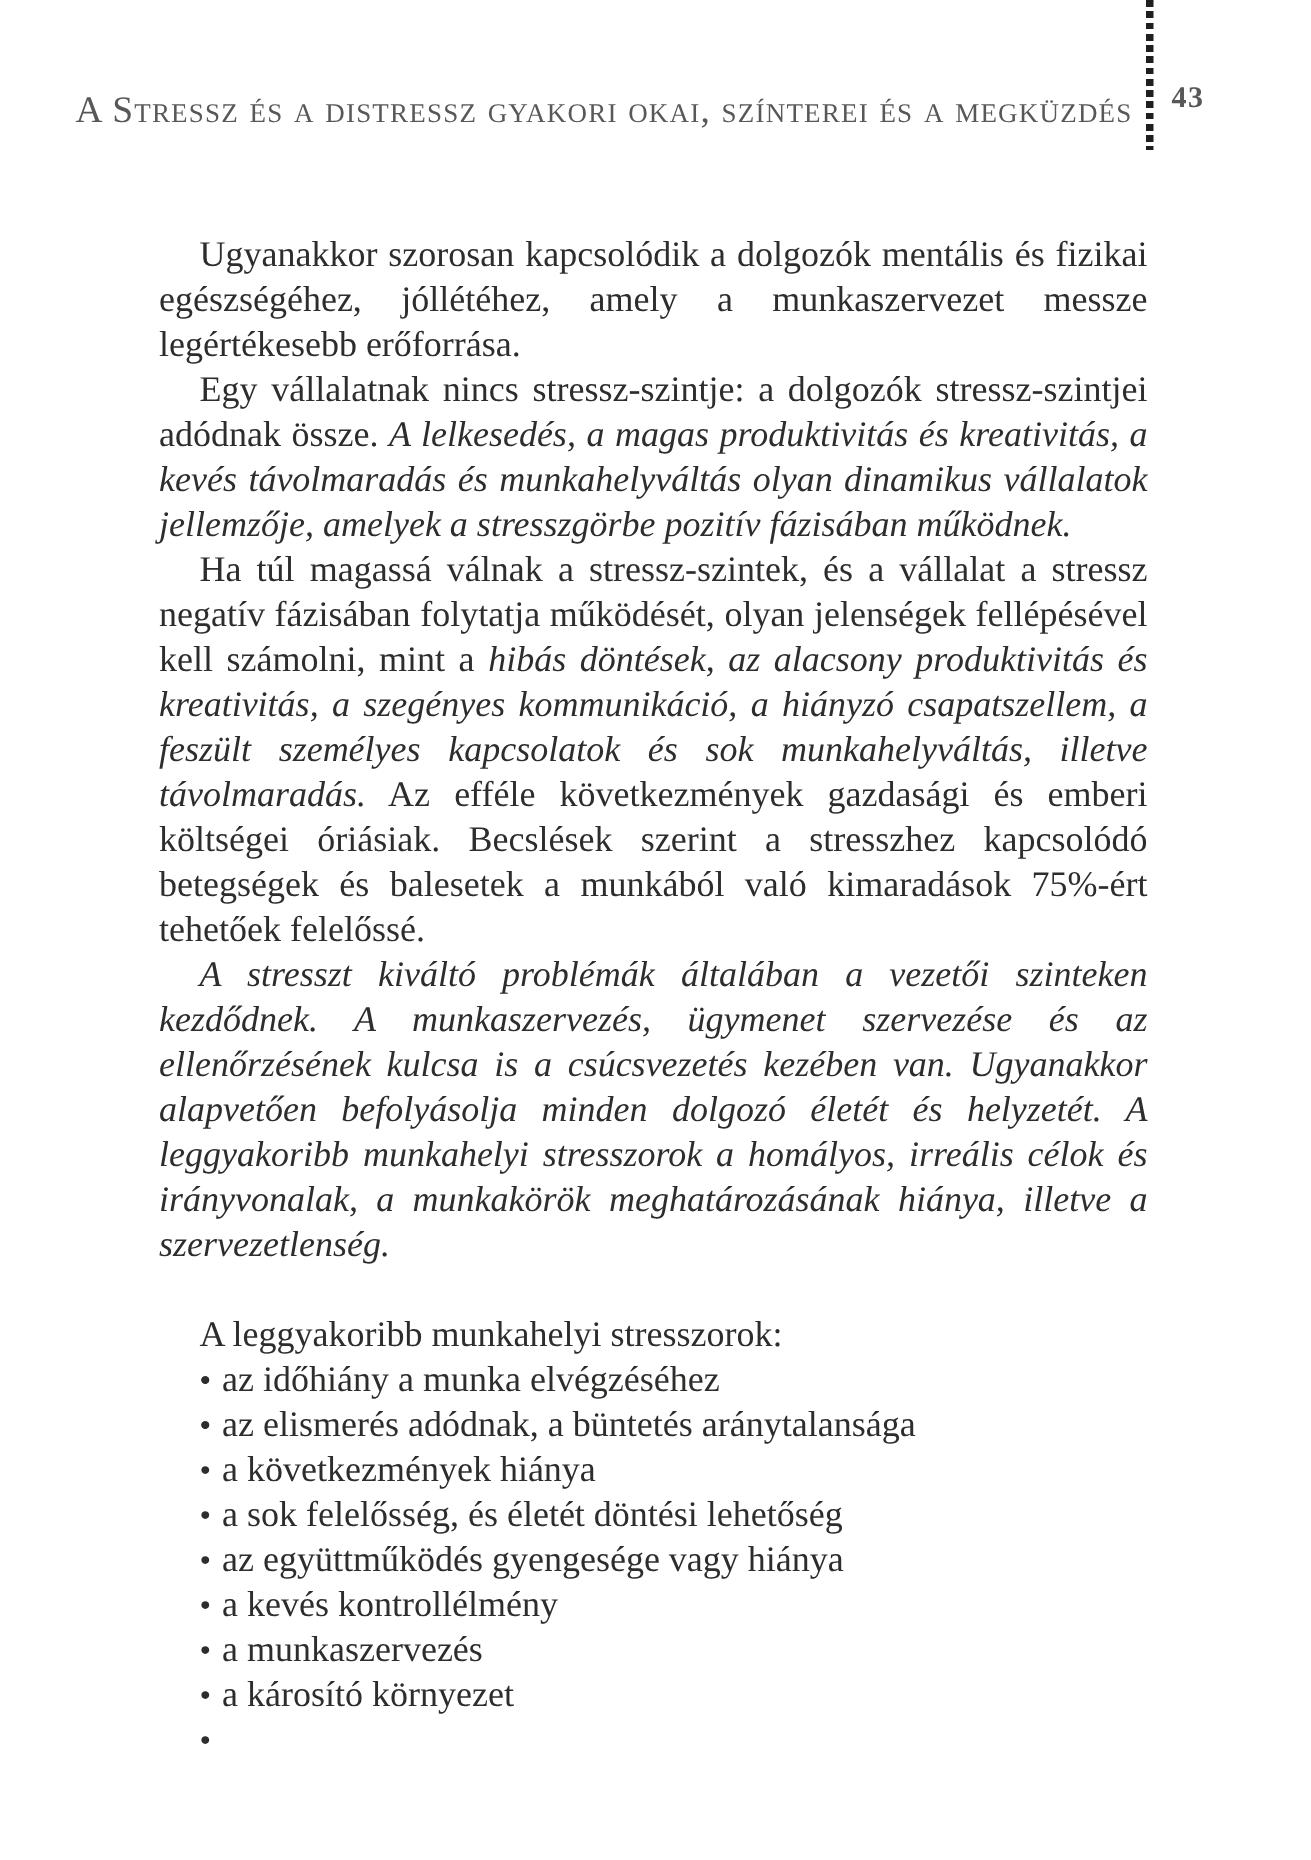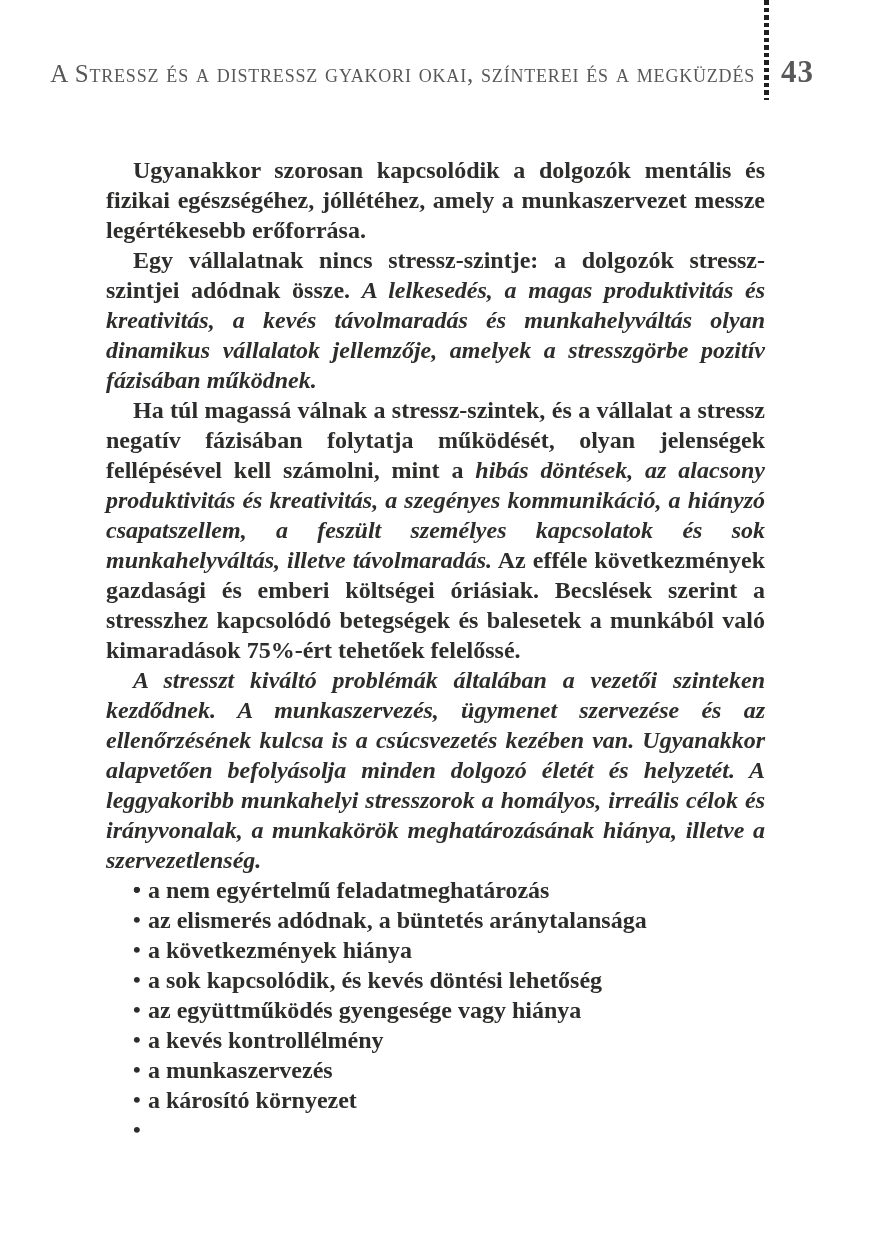--- a/index.html
+++ b/index.html
@@ -31,34 +31,33 @@
     background: repeating-linear-gradient(
       to bottom,
       #1f1f1d 0px, #1f1f1d 4.5px,
       transparent 4.5px, transparent 7.5px
     );
   }
   .page-num {
     position: absolute;
     top: 54px; left: 781px;
     color: #58585a;
-    font-size: 31px;
+    font-size: 20px;
     font-weight: bold;
     letter-spacing: 1px;
   }
 
   
   .text-block {
     position: absolute;
     left: 106px; top: 155px;
     width: 659px;
     color: #2d2d2b;
     font-size: 24px;
     line-height: 30px;
-    font-weight: bold;
   }
   .text-block p {
     margin: 0;
     text-align: justify;
     text-indent: 27px;
   }
   .it { font-style: italic; }
 
   .list-intro {
     margin-top: 30px !important;
@@ -92,28 +91,29 @@
   <span class="page-num">43</span>
 
   <main class="text-block">
     <div id="paragraphs">
         <p><span>Ugyanakkor szorosan kapcsolódik a dolgozók mentális és fizikai egészségéhez, jóllétéhez, amely a munkaszervezet messze legértékesebb erőforrása.</span></p>
         <p><span>Egy vállalatnak nincs stressz-szintje: a dolgozók stressz-szintjei adódnak össze. </span><span class="it">A lelkesedés, a magas produktivitás és kreativitás, a kevés távolmaradás és munkahelyváltás olyan dinamikus vállalatok jellemzője, amelyek a stresszgörbe pozitív fázisában működnek.</span></p>
         <p><span>Ha túl magassá válnak a stressz-szintek, és a vállalat a stressz negatív fázisában folytatja működését, olyan jelenségek fellépésével kell számolni, mint a </span><span class="it">hibás döntések, az alacsony produktivitás és kreativitás, a szegényes kommunikáció, a hiányzó csapatszellem, a feszült személyes kapcsolatok és sok munkahelyváltás, illetve távolmaradás.</span><span> Az efféle következmények gazdasági és emberi költségei óriásiak. Becslések szerint a stresszhez kapcsolódó betegségek és balesetek a munkából való kimaradások 75%-ért tehetőek felelőssé.</span></p>
         <p><span class="it">A stresszt kiváltó problémák általában a vezetői szinteken kezdődnek. A munkaszervezés, ügymenet szervezése és az ellenőrzésének kulcsa is a csúcsvezetés kezében van. Ugyanakkor alapvetően befolyásolja minden dolgozó életét és helyzetét. A leggyakoribb munkahelyi stresszorok a homályos, irreális célok és irányvonalak, a munkakörök meghatározásának hiánya, illetve a szervezetlenség.</span></p>
       </div>
 
+    <p class="list-intro">A leggyakoribb munkahelyi stresszorok:</p>
 
     <ul class="stressors" id="stressor-list">
         <li><span class="bullet">•</span></li>
+        <li><span class="bullet">•</span><span>az időhiány a munka elvégzéséhez</span></li>
         <li><span class="bullet">•</span></li>
-        <li><span class="bullet">•</span><span>a nem egyértelmű feladatmeghatározás</span></li>
         <li><span class="bullet">•</span><span>az elismerés adódnak, a büntetés aránytalansága</span></li>
         <li><span class="bullet">•</span><span>a következmények hiánya</span></li>
-        <li><span class="bullet">•</span><span>a sok kapcsolódik, és kevés döntési lehetőség</span></li>
+        <li><span class="bullet">•</span><span>a sok felelősség, és életét döntési lehetőség</span></li>
         <li><span class="bullet">•</span><span>az együttműködés gyengesége vagy hiánya</span></li>
         <li><span class="bullet">•</span><span>a kevés kontrollélmény</span></li>
         <li><span class="bullet">•</span><span>a munkaszervezés</span></li>
         <li><span class="bullet">•</span><span>a károsító környezet</span></li>
         <li><span class="bullet">•</span></li>
       </ul>
   </main>
 
 </div>
 

